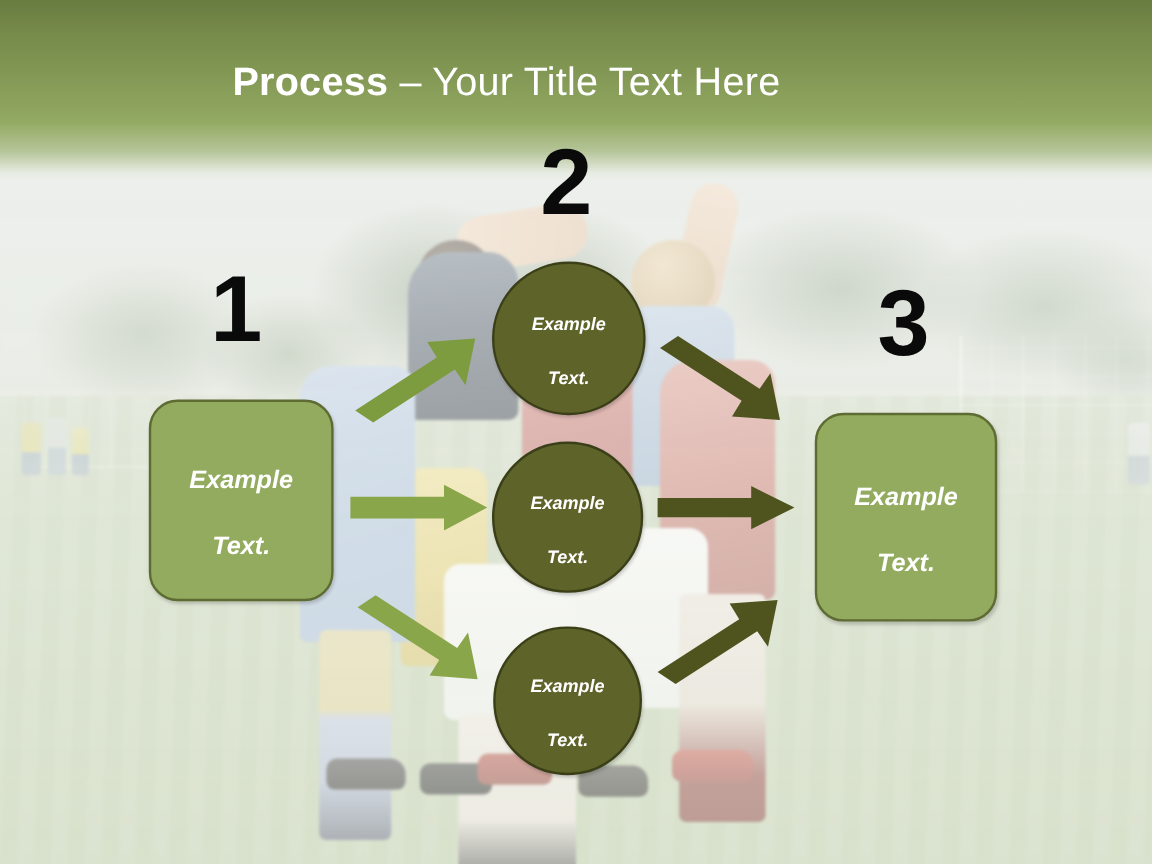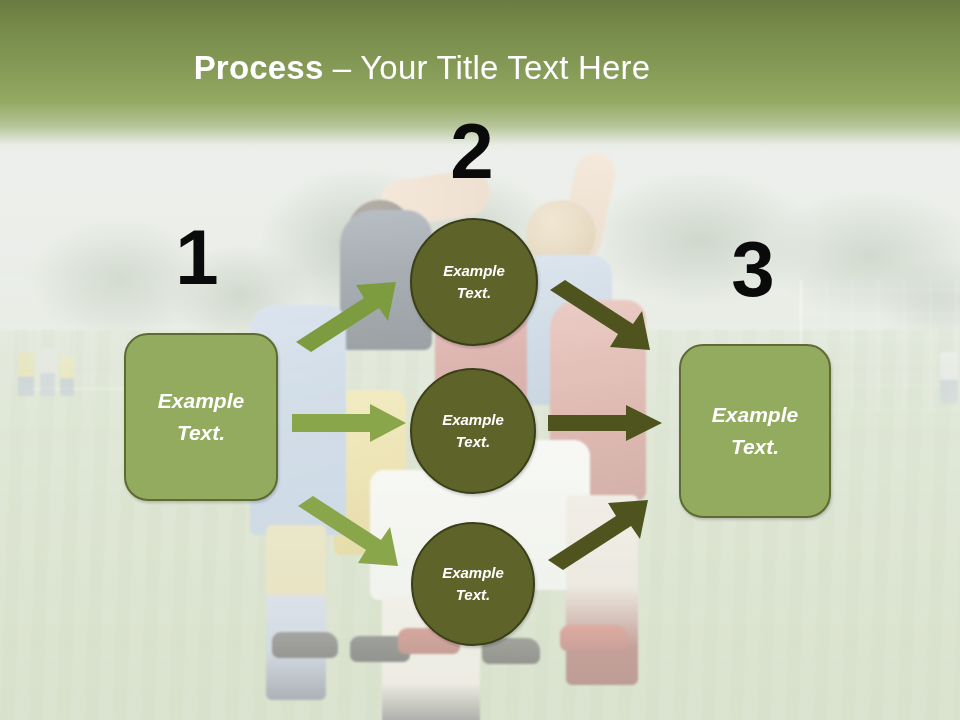--- a/index.html
+++ b/index.html
@@ -217,21 +217,21 @@
     box-shadow: 1px 2px 3px rgba(0,0,0,.2);
   }
   #circle-top    { left: 410px; top: 218px; width: 128px; height: 128px; }
   #circle-mid    { left: 410px; top: 368px; width: 126px; height: 126px; }
   #circle-bottom { left: 411px; top: 522px; width: 124px; height: 124px; }
 
   
   .arrow { position: absolute; }
   .arrow svg { display: block; overflow: visible; }
 
-  .txt-2line { display: block; }
+  .txt-2line { display: block; margin-top: 23px; }
 </style>
 </head>
 <body>
 
 <div id="slide">
 
   <div class="photo">
     <div class="ph-sky"></div>
     <div class="ph-trees"></div>
     <div class="ph-grass"></div>

